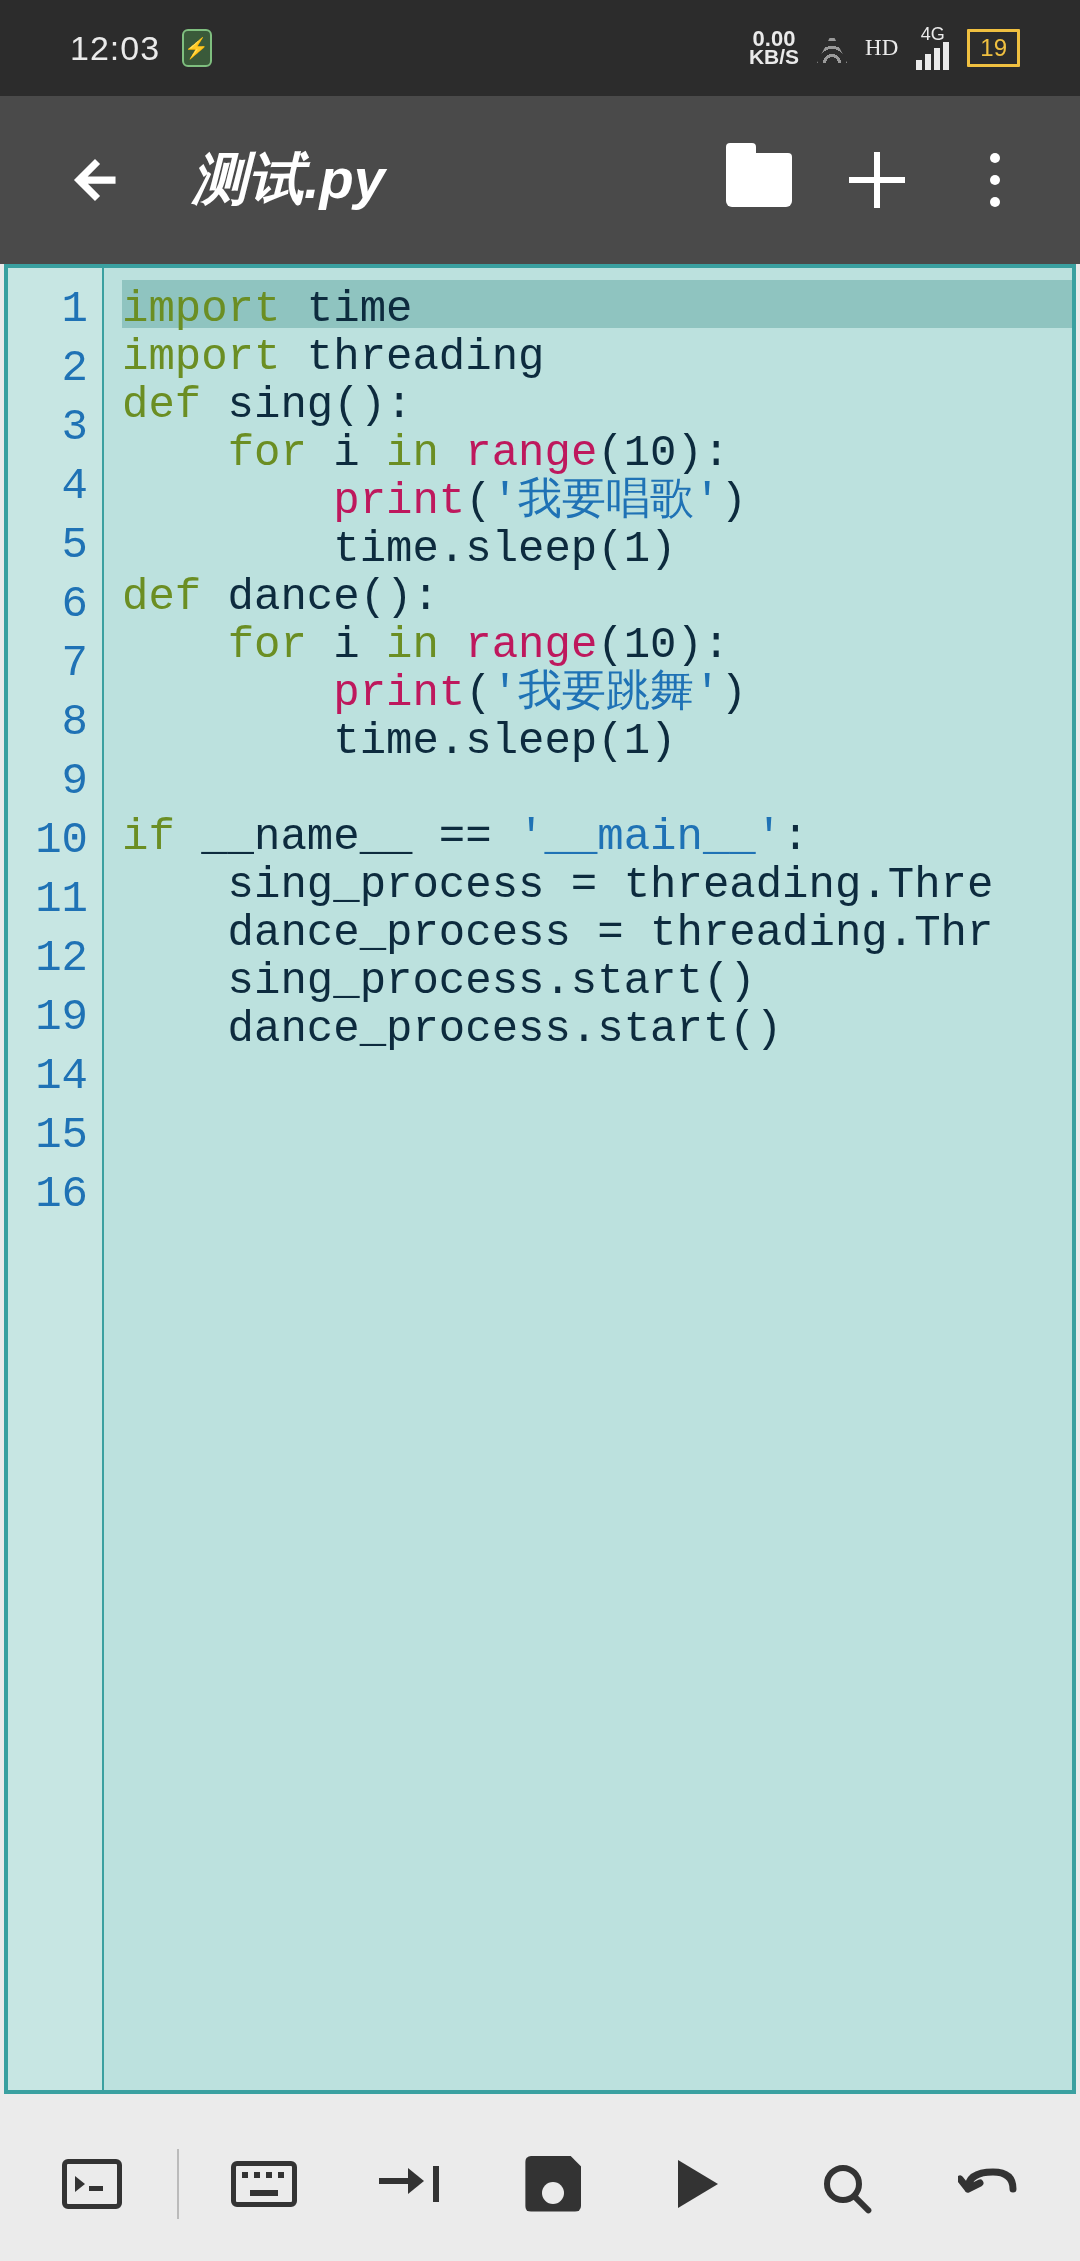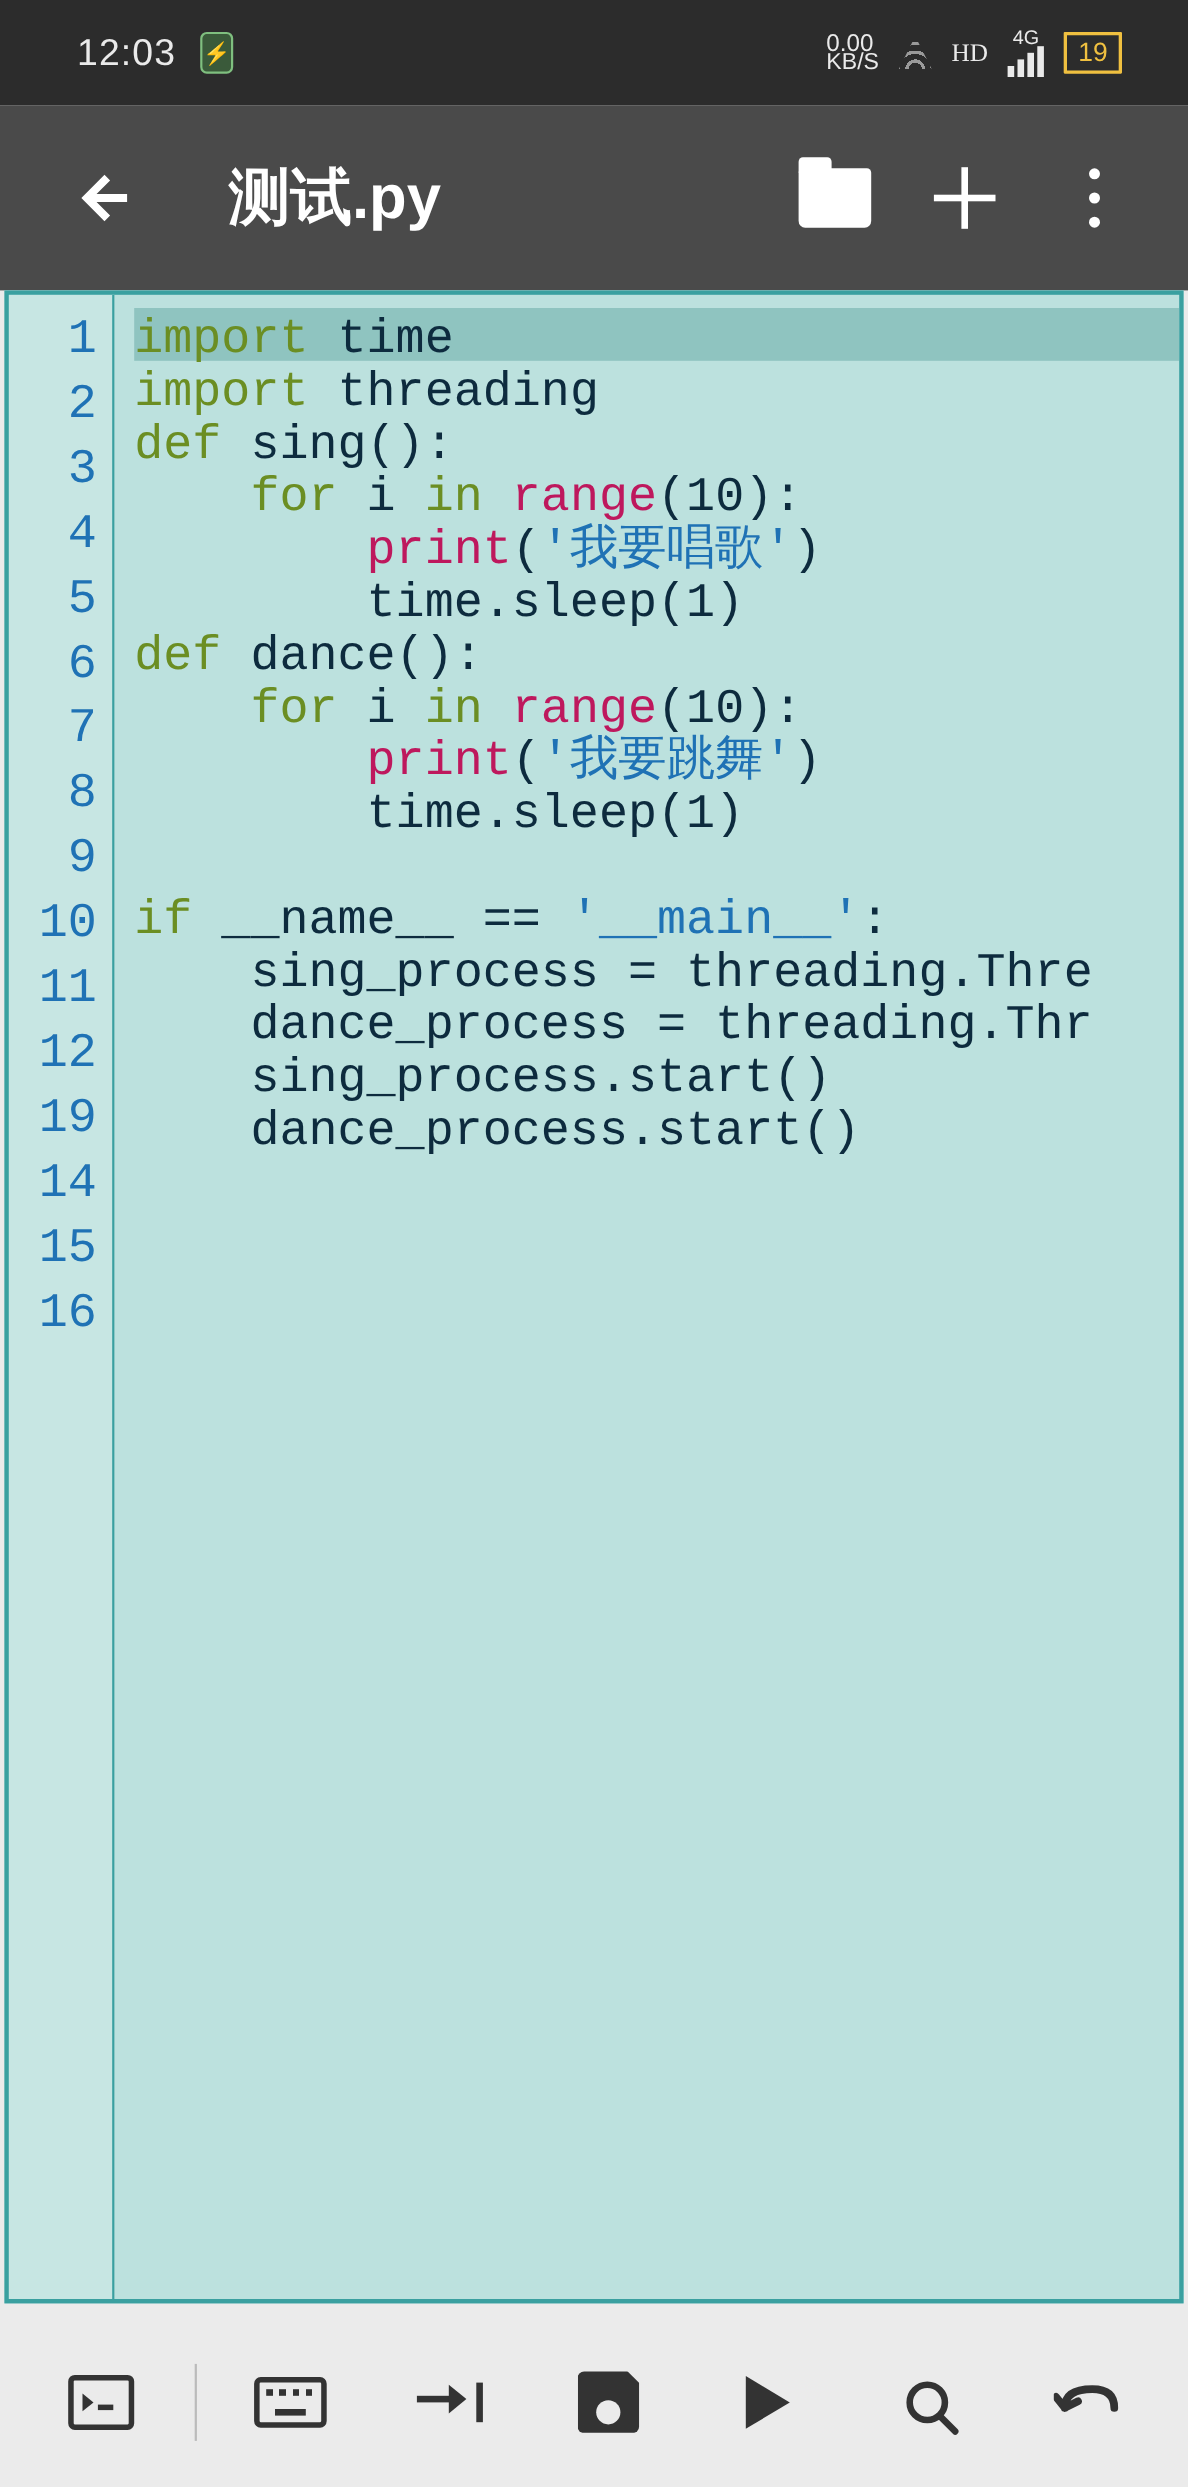--- a/index.html
+++ b/index.html
@@ -22,21 +22,21 @@
     gap: 17px;
   }
   .status-left { display: flex; align-items: center; gap: 22px; }
   .status-right { margin-left: auto; display: flex; align-items: center; gap: 18px; }
   .clock { font-weight: 500; letter-spacing: 1px; }
   .battery-icon-small {
     width: 30px; height: 38px; border: 2px solid #7fbf7f; border-radius: 6px;
     display:flex; align-items:center; justify-content:center; color:#7fbf7f; font-size:20px;
     background:#3a5a3a;
   }
-  .net-speed { text-align:left; line-height:0.9; font-size:22px; }
+  .net-speed { text-align:center; line-height:0.9; font-size:22px;font-weight:bold; }
   .net-speed .top{font-size:22px;}
   .net-speed .bot{font-size:21px;}
   .hd-label{font-size:23px;font-family:Liberation Serif, serif;}
   .sig-4g{font-size:22px; line-height:0.9; display:flex; flex-direction:column; align-items:center;}
   .bars{display:flex; align-items:flex-end; gap:3px;}
   .bars span{width:6px; background:#eaeaea; display:block;}
   .bars span:nth-child(1){height:10px;}
   .bars span:nth-child(2){height:16px;}
   .bars span:nth-child(3){height:22px;}
   .bars span:nth-child(4){height:28px;}
@@ -55,21 +55,21 @@
   
   .app-bar {
     height: 168px;
     background: #4a4a4a;
     color: #fff;
     display: flex;
     align-items: center;
     padding: 0 30px 0 40px;
     gap: 8px;
   }
-  .app-bar .title { font-size: 56px; font-weight: 600; margin-left: 50px; flex:1; }
+  .app-bar .title { font-size: 56px; font-weight: 600; margin-left: 34px; flex:1;font-style:italic; }
   .ab-btn {
     width: 110px; height: 110px; display:flex; align-items:center; justify-content:center;
     color:#fff;
   }
   .ab-btn svg{width:58px;height:58px;fill:#fff;stroke:#fff;}
   .folder-ico{width:66px;height:54px;background:#fff;border-radius:4px 4px 6px 6px;position:relative;}
   .folder-ico::before{content:"";position:absolute;top:-10px;left:0;width:30px;height:14px;background:#fff;border-radius:4px 4px 0 0;}
   .plus-ico::before,.plus-ico::after{content:"";position:absolute;background:#fff;}
   .plus-ico{position:relative;width:56px;height:56px;}
   .plus-ico::before{left:25px;top:0;width:6px;height:56px;}

